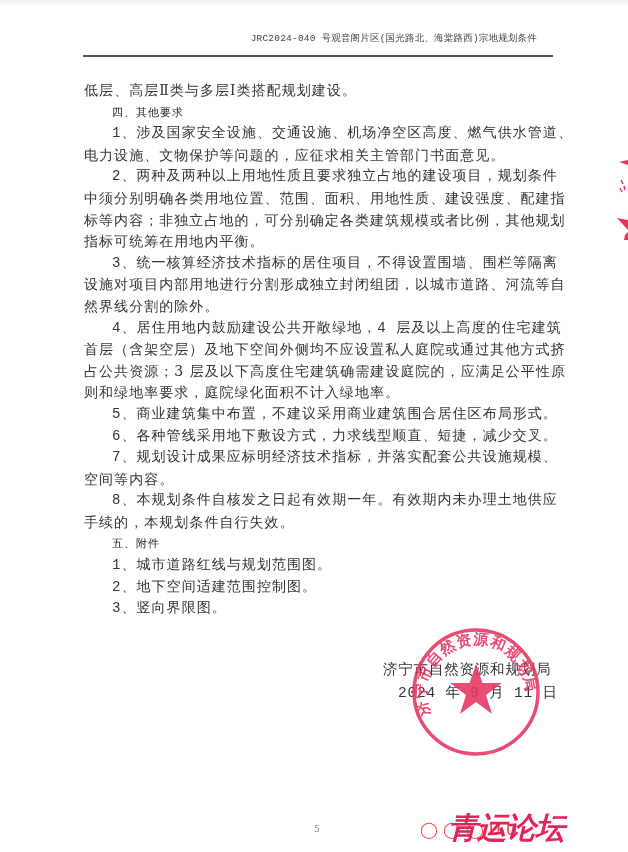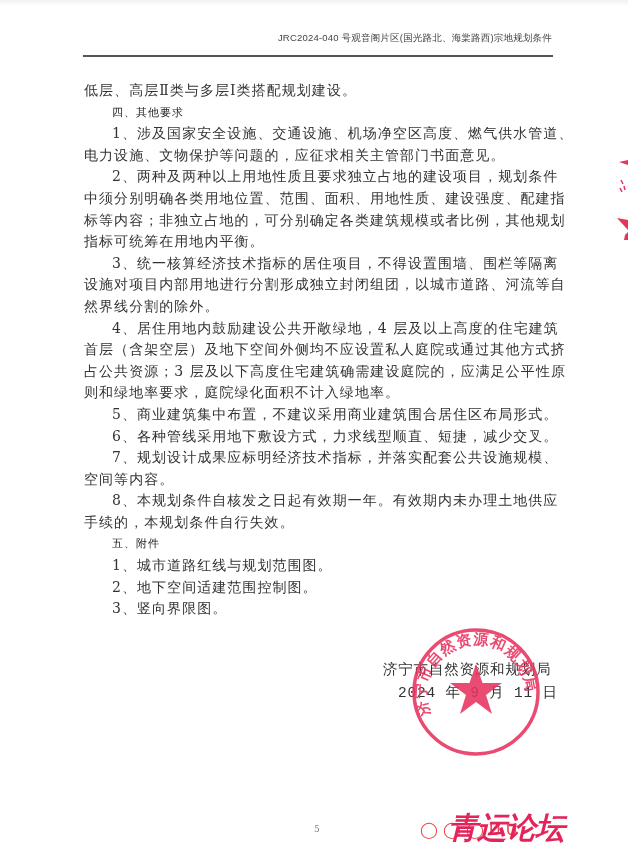--- a/index.html
+++ b/index.html
@@ -2,27 +2,27 @@
 <html><head>
 <meta charset="utf-8">
 <style>
   html, body { margin: 0; padding: 0; }
   body {
     width: 628px; height: 852px; background: #ffffff; position: relative; overflow: hidden;
     font-family: "DejaVu Serif", "Liberation Serif", serif; color: #2a2a2a;
   }
   .topshade { position: absolute; left: 0; top: 0; width: 628px; height: 6px; background: linear-gradient(#f1f1f1, #ffffff); }
   .header-text {
-    position: absolute; right: 76px; top: 32px; font-size: 9.5px; color: #444; letter-spacing: 0.2px;
-    font-family: Liberation Sans, sans-serif; white-space: nowrap;
+    position: absolute; right: 91px; top: 32px; font-size: 9.5px; color: #444; letter-spacing: 0.2px;
+    font-family: Liberation Mono, monospace; white-space: nowrap;
   }
   .header-rule { position: absolute; left: 83px; top: 55px; width: 470px; height: 2px; background: #555; }
   .body { position: absolute; left: 84px; top: 80px; width: 470px; }
   .line { height: 21.6px; line-height: 21.6px; font-size: 14px; white-space: nowrap; letter-spacing: 1.05px; color: #333; }
-  .indent { padding-left: 28px; }
+  .indent { padding-left: 28px; font-family: Liberation Mono, monospace; }
   .heading { font-family: "DejaVu Sans", "Liberation Sans", sans-serif; font-size: 11px; color: #222; padding-left: 28px; letter-spacing: 1px; }
   .sig { position: absolute; font-size: 14.5px; color: #333; white-space: nowrap; letter-spacing: 0.8px; z-index: 1; }
   .stamp { position: absolute; left: 410px; top: 626px; width: 132px; height: 132px; z-index: 2; opacity: 0.88; }
   .edge-stamp { position: absolute; left: 615px; top: 160px; width: 13px; height: 80px; z-index: 2; }
   .page-num { position: absolute; left: 314px; top: 824px; font-size: 9px; color: #888; }
   .watermark { position: absolute; left: 448px; top: 808px; font-size: 30px; font-weight: bold; color: #e3245a;
     font-family: "DejaVu Sans", "Liberation Sans", sans-serif; font-style: italic; letter-spacing: -1px; z-index: 3; }
   .wm-ghost { position: absolute; left: 420px; top: 820px; font-size: 16px; color: #ef4444; font-family: "DejaVu Sans", sans-serif; z-index: 2; }
 </style>
 </head>

